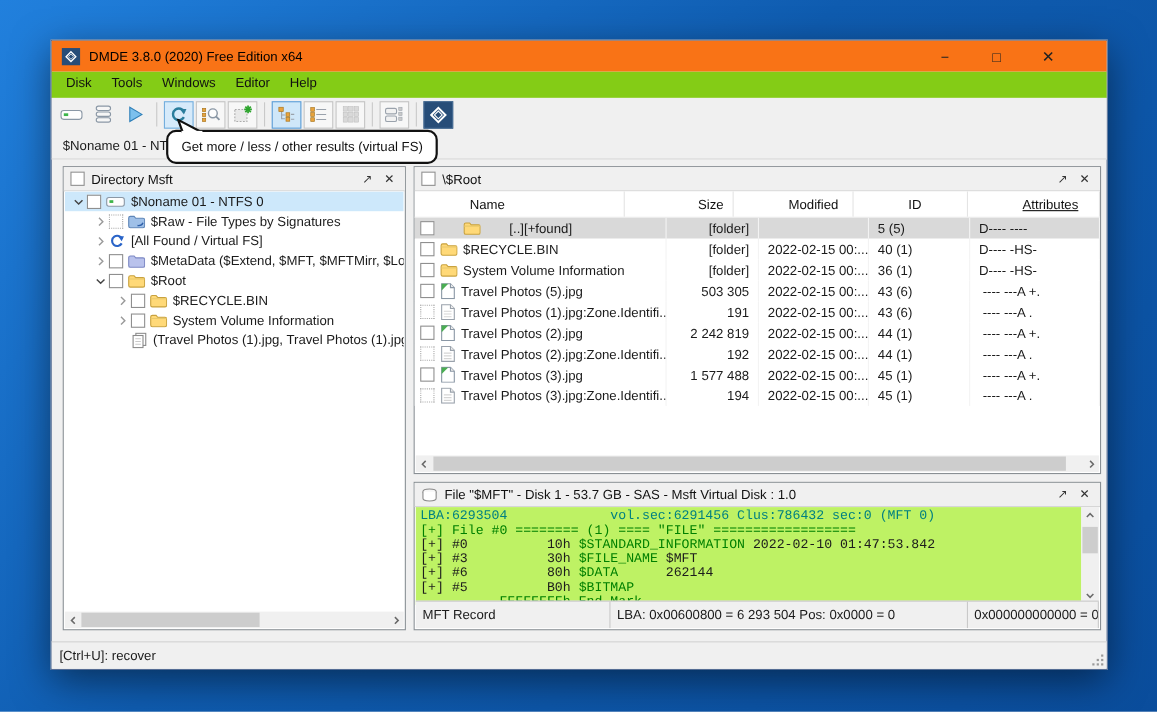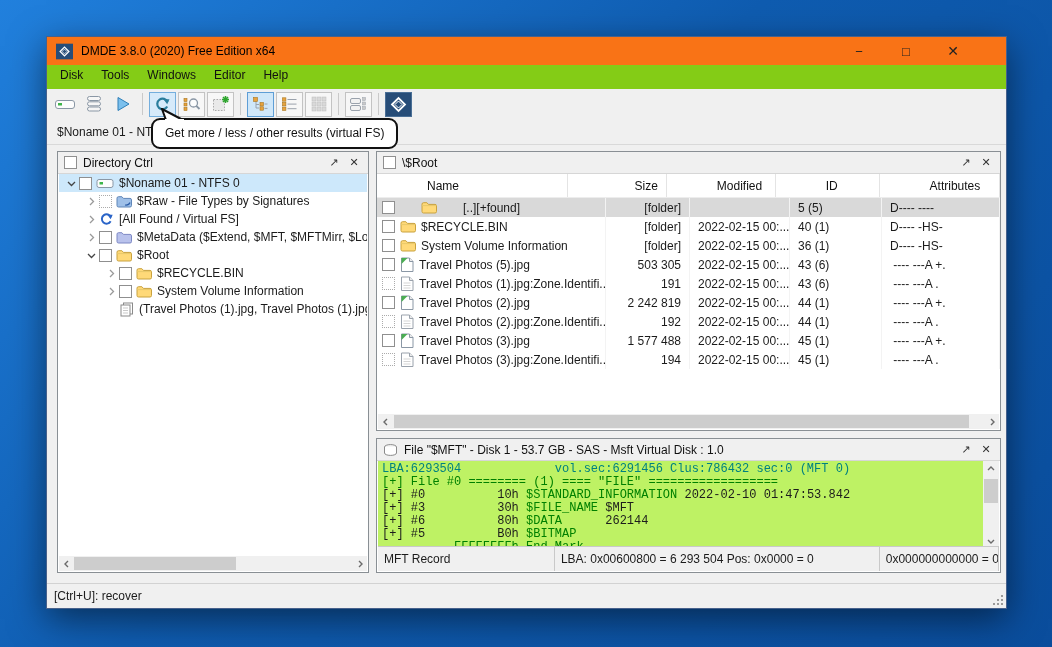--- a/index.html
+++ b/index.html
@@ -263,21 +263,21 @@
     <svg width="26" height="13" viewBox="0 0 26 13">
         <polygon points="3,1 24,12 7,12" fill="#fff" stroke="#111" stroke-width="2"></polygon>
         <rect x="6" y="11" width="19" height="3" fill="#fff"></rect>
       </svg>
     <span>Get more / less / other results (virtual FS)</span>
   </div>
 
   <div class="panel" style="left:10px;top:114px;width:312px;height:422px;">
     <div class="phead">
       <span class="cb"></span>
-      <span class="ptitle">Directory Ctrl</span>
+      <span class="ptitle">Directory Msft</span>
       <span class="sp"></span>
       <span class="pbtn">↗</span>
       <span class="pbtn">✕</span>
     </div>
     <div class="tree-body" id="treebody">
         <div class="trow sel" style="padding-left: 4px;">
           <span class="texp">
             <svg width="9" height="9">
               <polyline points="1,3 4.5,6.5 8,3" fill="none" stroke="#444" stroke-width="1.3"></polyline>
             </svg>
@@ -416,21 +416,21 @@
       <span class="ptitle">\$Root</span>
       <span class="sp"></span>
       <span class="pbtn">↗</span>
       <span class="pbtn">✕</span>
     </div>
     <div class="colhead" id="colhead">
         <span class="cell" style="width: 229px; justify-content: flex-start; padding: 0px 0px 0px 8px;">Name</span>
         <span class="cell" style="width: 84px; justify-content: flex-end; padding: 0px 8px 0px 0px;">Size</span>
         <span class="cell" style="width: 100px; justify-content: flex-start; padding: 0px 0px 0px 8px;">Modified</span>
         <span class="cell" style="width: 92px; justify-content: flex-start; padding: 0px 0px 0px 8px;">ID</span>
-        <span class="cell" style="width: 118px; justify-content: flex-start; padding: 0px 0px 0px 8px;">Attributes</span>
+        <span class="cell" style="width: 118px; justify-content: flex-start; padding: 0px 0px 0px 8px; text-decoration: underline;">Attributes</span>
       </div>
     <div id="filerows">
         <div class="frow sel">
           <span class="fcell" style="width: 229px; gap: 21px;">
             <span class="cb"></span>
             <span class="icn">
               <svg width="16" height="13" viewBox="0 0 16 13">
                 <path d="M1 3.2 q0-1.5 1.5-1.5 h3.4 l1.5 1.7 h6.6 q1.5 0 1.5 1.5 v5.6 q0 1.5-1.5 1.5 h-11.5 q-1.5 0-1.5-1.5 Z" fill="#ffd978" stroke="#c9a23f"></path>
                 <path d="M1 4.6 h14.5" stroke="#e8c86a" fill="none"></path>
               </svg>

